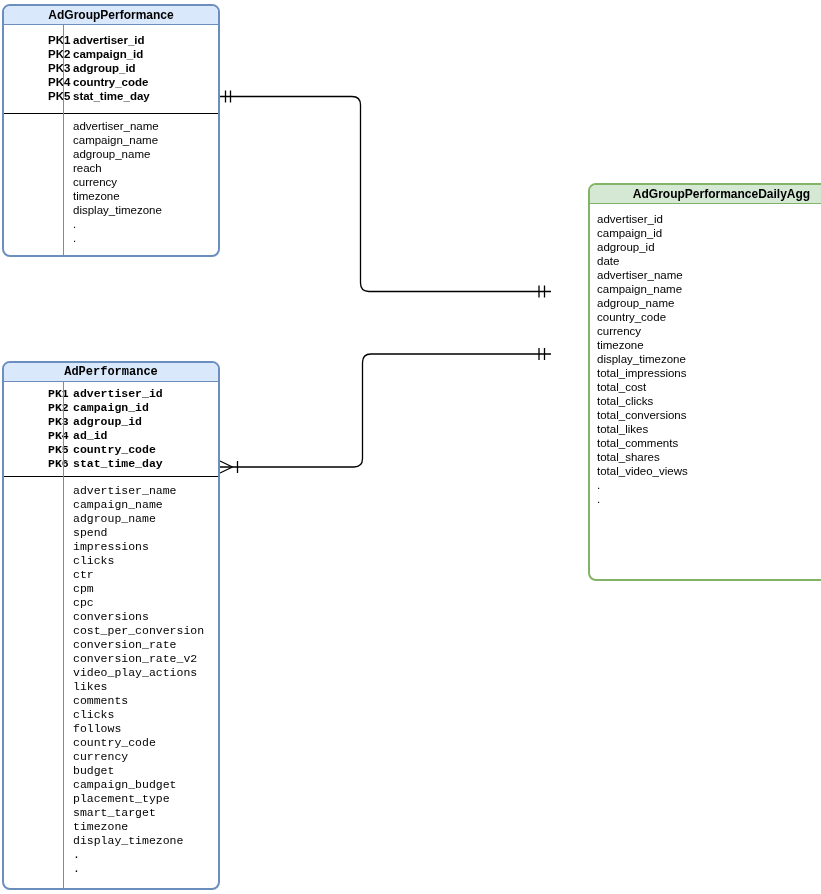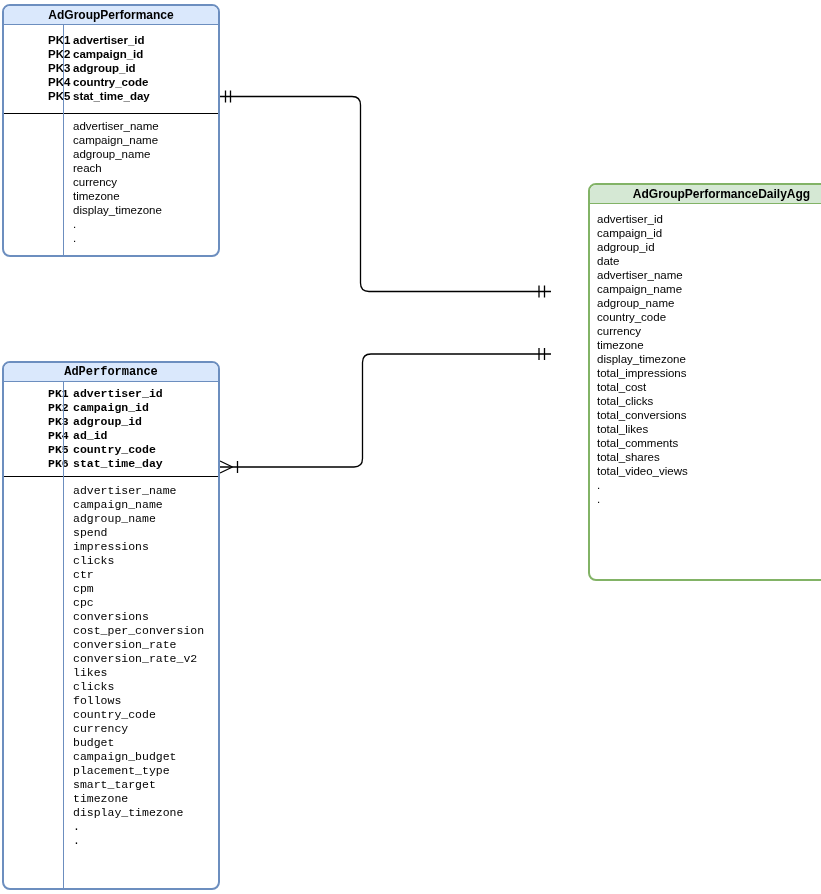--- a/index.html
+++ b/index.html
@@ -270,26 +270,34 @@
           <div class="row">
             <span class="col-key"></span>
             <span class="col-field">conversion_rate</span>
           </div>
 
           <div class="row">
             <span class="col-key"></span>
             <span class="col-field">conversion_rate_v2</span>
           </div>
 
+          <div class="row">
+            <span class="col-key"></span>
+            <span class="col-field">video_play_actions</span>
+          </div>
 
           <div class="row">
             <span class="col-key"></span>
             <span class="col-field">likes</span>
           </div>
 
+          <div class="row">
+            <span class="col-key"></span>
+            <span class="col-field">comments</span>
+          </div>
 
           <div class="row">
             <span class="col-key"></span>
             <span class="col-field">clicks</span>
           </div>
 
           <div class="row">
             <span class="col-key"></span>
             <span class="col-field">follows</span>
           </div>

